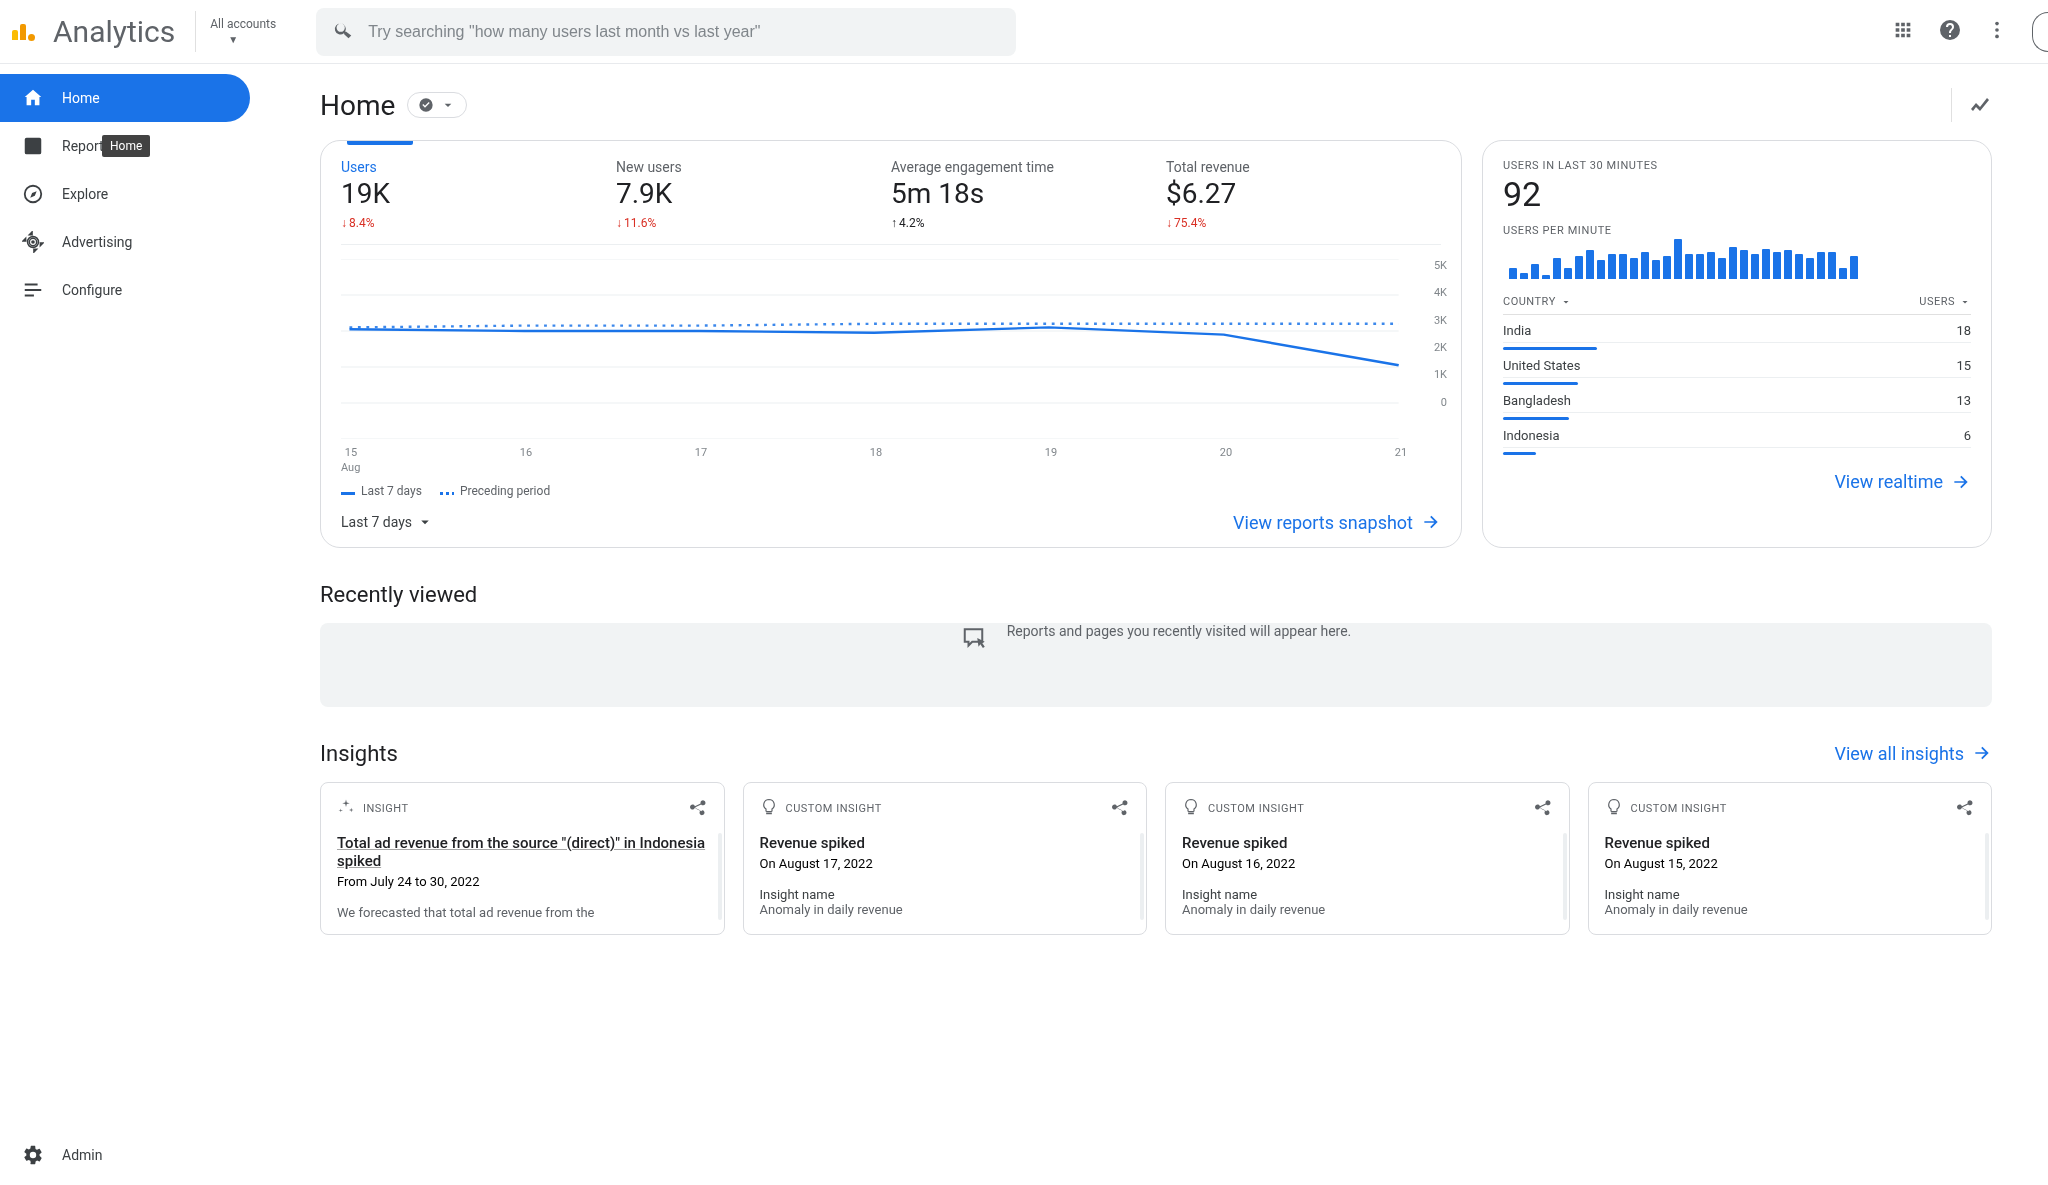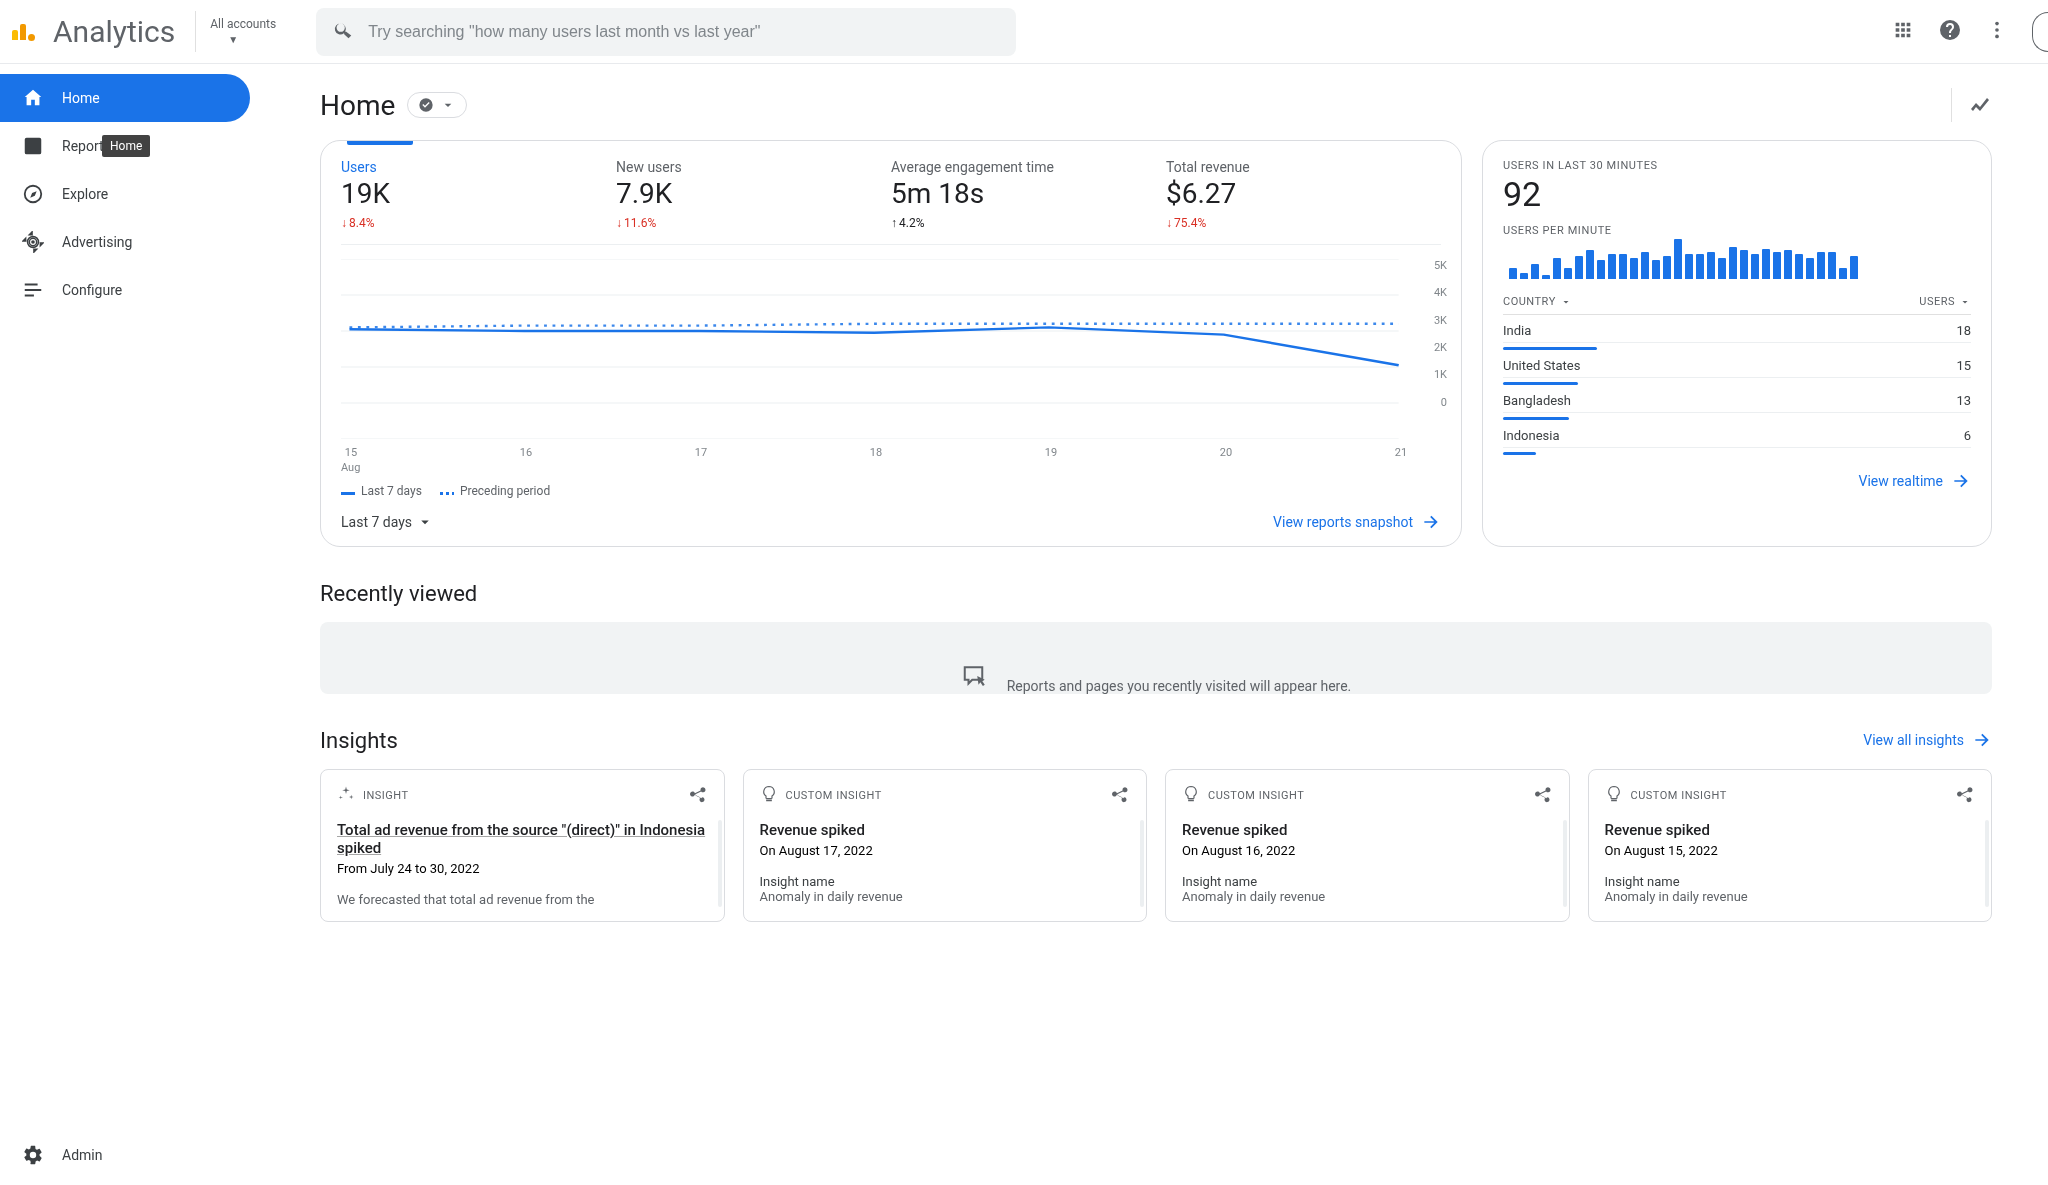--- a/index.html
+++ b/index.html
@@ -145,41 +145,41 @@
   .xaxis { display: flex; justify-content: space-between; font-size: 11px; color: #80868b;
            margin-top: 4px; padding-right: 30px; }
   .xaxis .xt { width: 20px; text-align: center; }
   .xaxis-month { font-size: 11px; color: #80868b; margin-top: 2px; }
   .legend { display: flex; gap: 18px; font-size: 12px; color: #5f6368; margin-top: 10px; align-items:center;}
   .swatch { width: 14px; height: 3px; background: #1a73e8; display: inline-block; margin-right: 6px; }
   .swatch.dash { background: repeating-linear-gradient(90deg,#1a73e8 0 3px, transparent 3px 6px); }
 
   .card-footer { display: flex; justify-content: space-between; align-items: center; margin-top: 14px; }
   .dropdown-trigger { display: inline-flex; align-items: center; gap: 4px; font-size: 14px; color: #3c4043; cursor: pointer; }
-  .link { color: #1a73e8; font-size: 14px; display: inline-flex; align-items: center; gap: 8px; cursor: pointer; }
+  .link { color: #1a73e8; font-size: 18px; display: inline-flex; align-items: center; gap: 8px; cursor: pointer; }
   .link svg { fill: #1a73e8; }
 
   
   .rt-section-label { font-size: 11px; letter-spacing: .6px; color: #5f6368; }
   .rt-big { font-size: 34px; color: #202124; margin: 2px 0 10px 0; }
   .rt-bars { display: flex; align-items: flex-end; gap: 3px; height: 42px; margin-bottom: 16px; padding-left: 6px;}
   .rt-bars .b { width: 8px; background: #1a73e8; border-radius: 1px 1px 0 0; }
   .rt-table-head, .rt-table-row { display: flex; justify-content: space-between; align-items: flex-start; }
   .rt-table-head { font-size: 11px; letter-spacing: .5px; color: #5f6368; border-bottom: 1px solid #e0e0e0; padding-bottom: 6px;}
   .rt-table-head .sortable { display: inline-flex; align-items: center; gap: 4px; cursor: pointer; }
   .rt-table-row { font-size: 13px; color: #3c4043; padding: 8px 0 4px 0; border-bottom: 1px solid #eceff1; }
   .rt-progress { height: 3px; background: #1a73e8; border-radius: 2px; margin-top: 4px; }
   .realtime .card-footer { margin-top: 16px; justify-content: flex-end; }
 
   
   h2.section { font-size: 22px; font-weight: 400; color: #202124; margin: 34px 0 16px 0; }
   .recent {
     background: #f1f3f4; border-radius: 8px;
-    display: flex; align-items: flex-end; justify-content: center;
-    height: 72px; color: #5f6368; gap: 16px; font-size: 14px;
+    display: flex; align-items: flex-start; justify-content: center;
+    height: 84px; color: #5f6368; gap: 16px; font-size: 14px;
   }
 
   
   .insights-header { display: flex; justify-content: space-between; align-items: center; margin: 34px 0 16px 0;}
   .insights-header h2 { font-size: 22px; font-weight: 400; color: #202124; }
   .insights-row { display: flex; gap: 18px; }
   .insight-card {
     flex: 1; border: 1px solid #dadce0; border-radius: 8px; padding: 14px 16px;
     display: flex; flex-direction: column; position: relative;
   }

